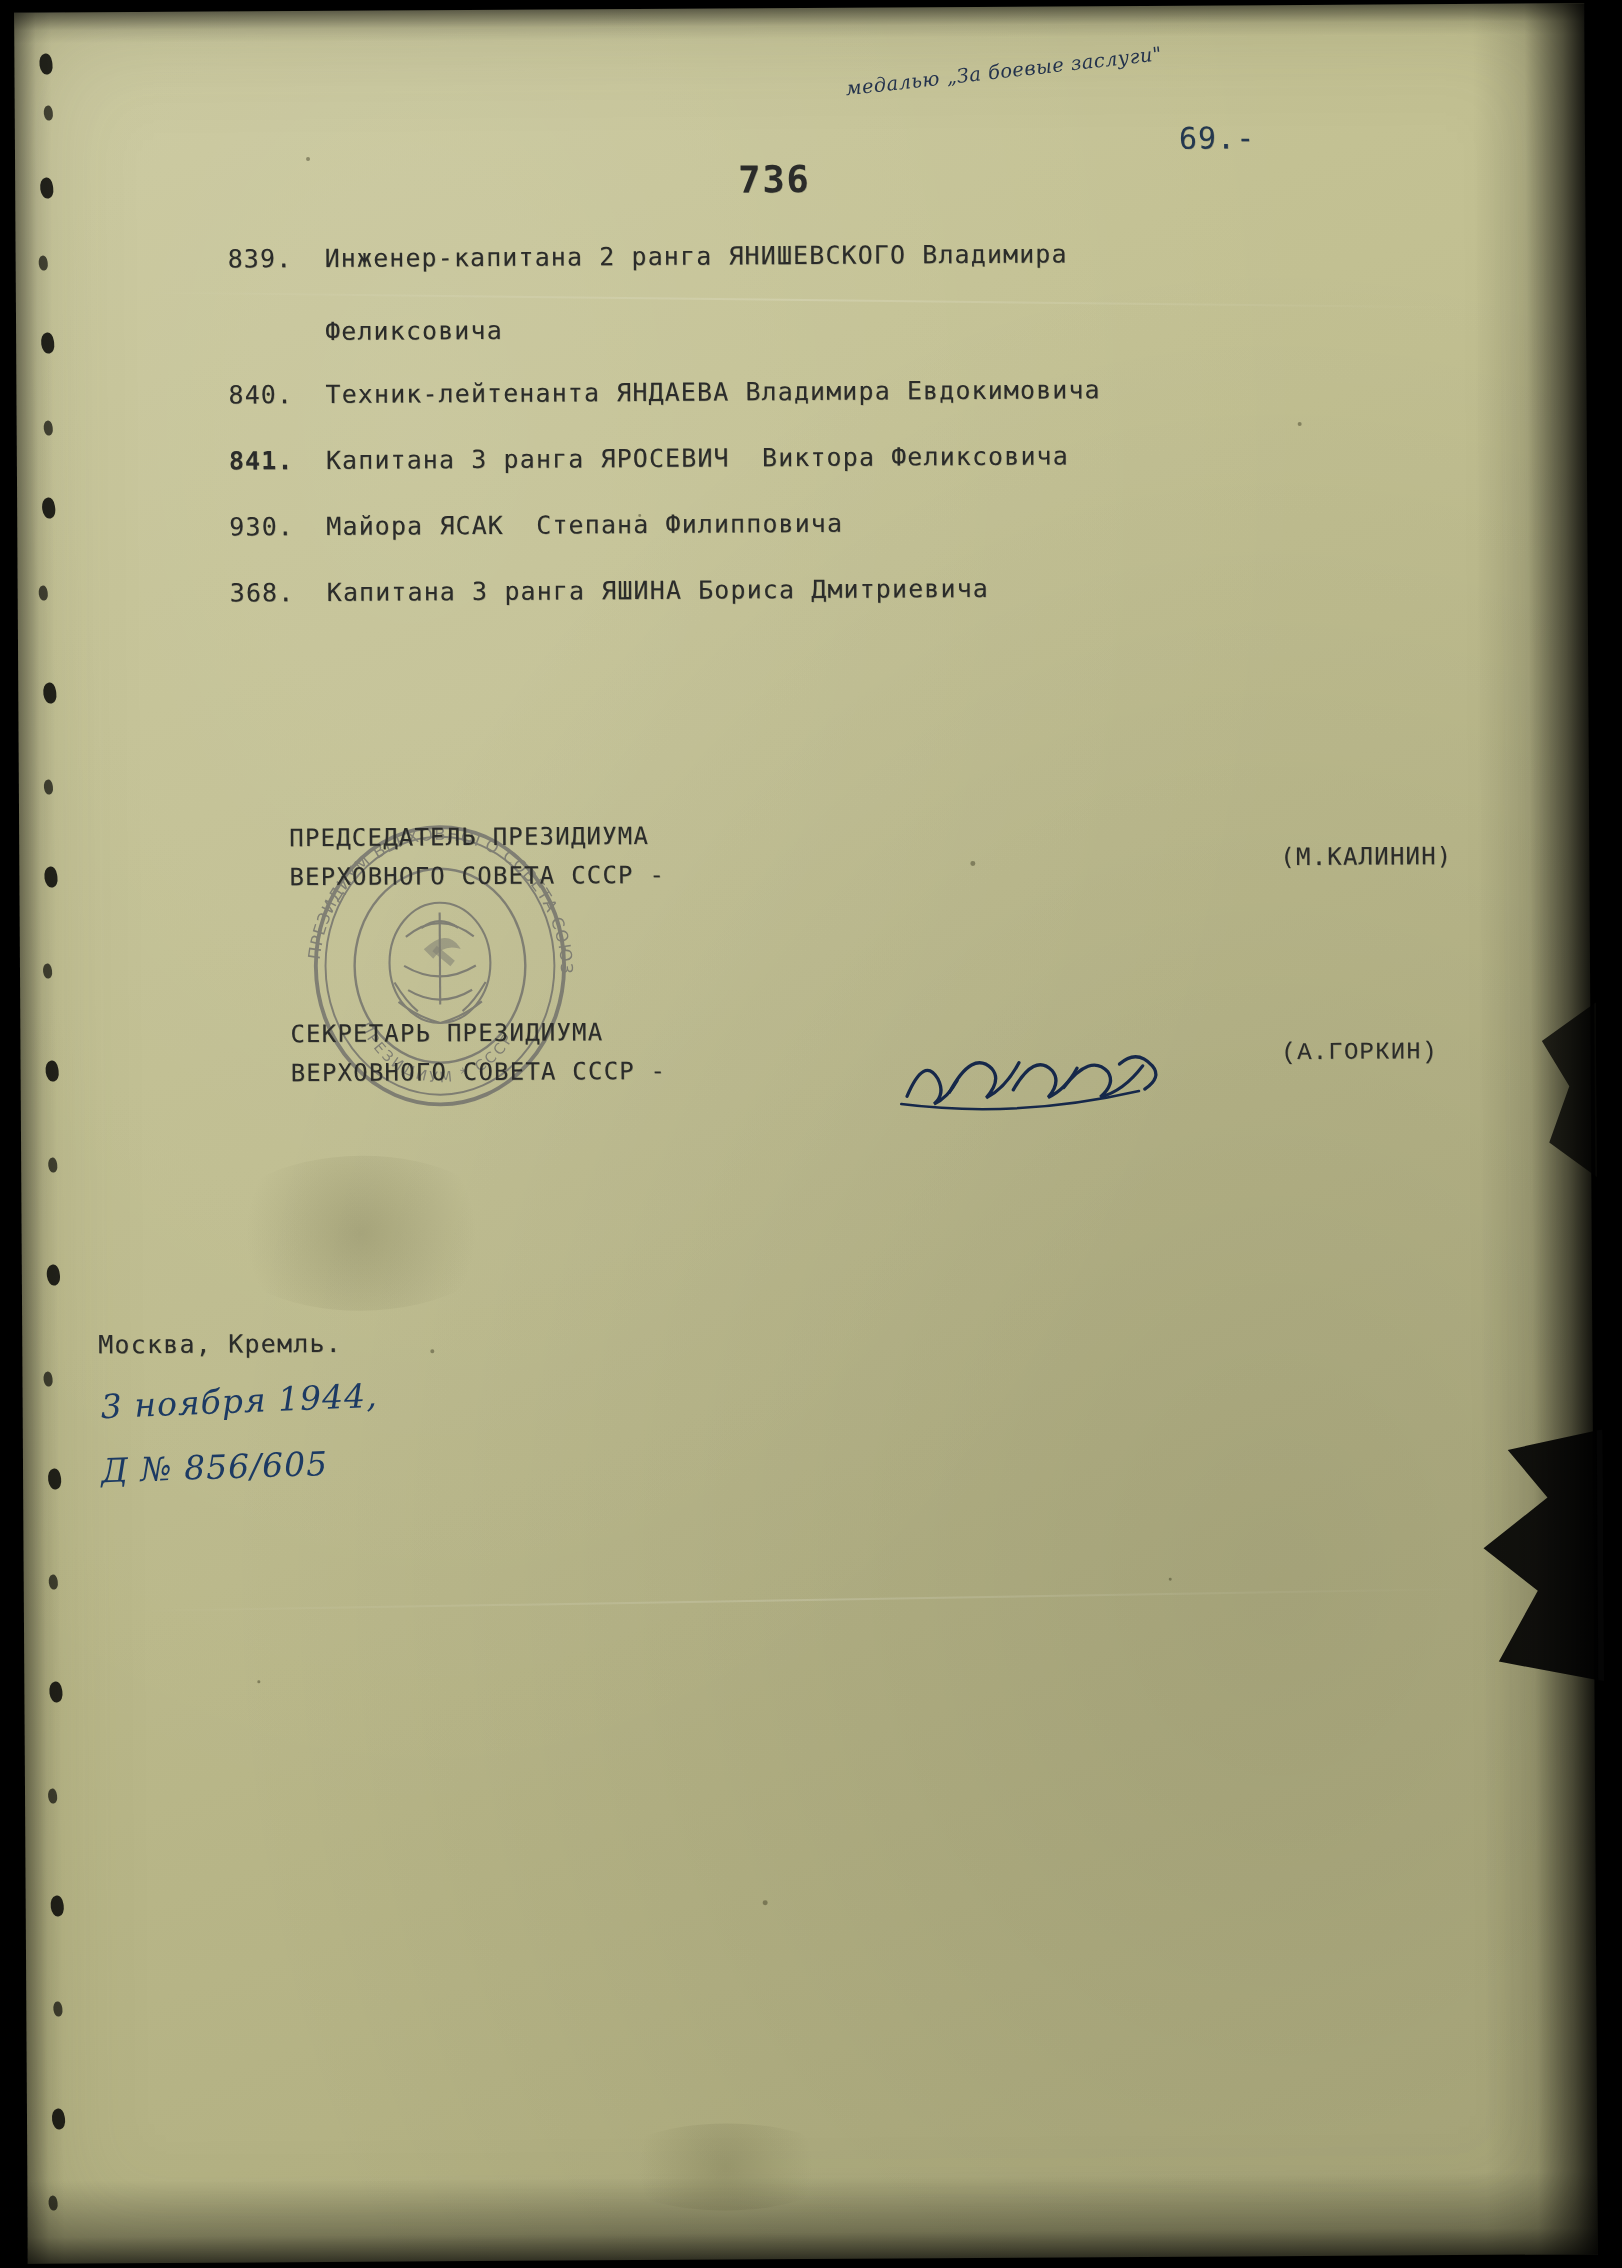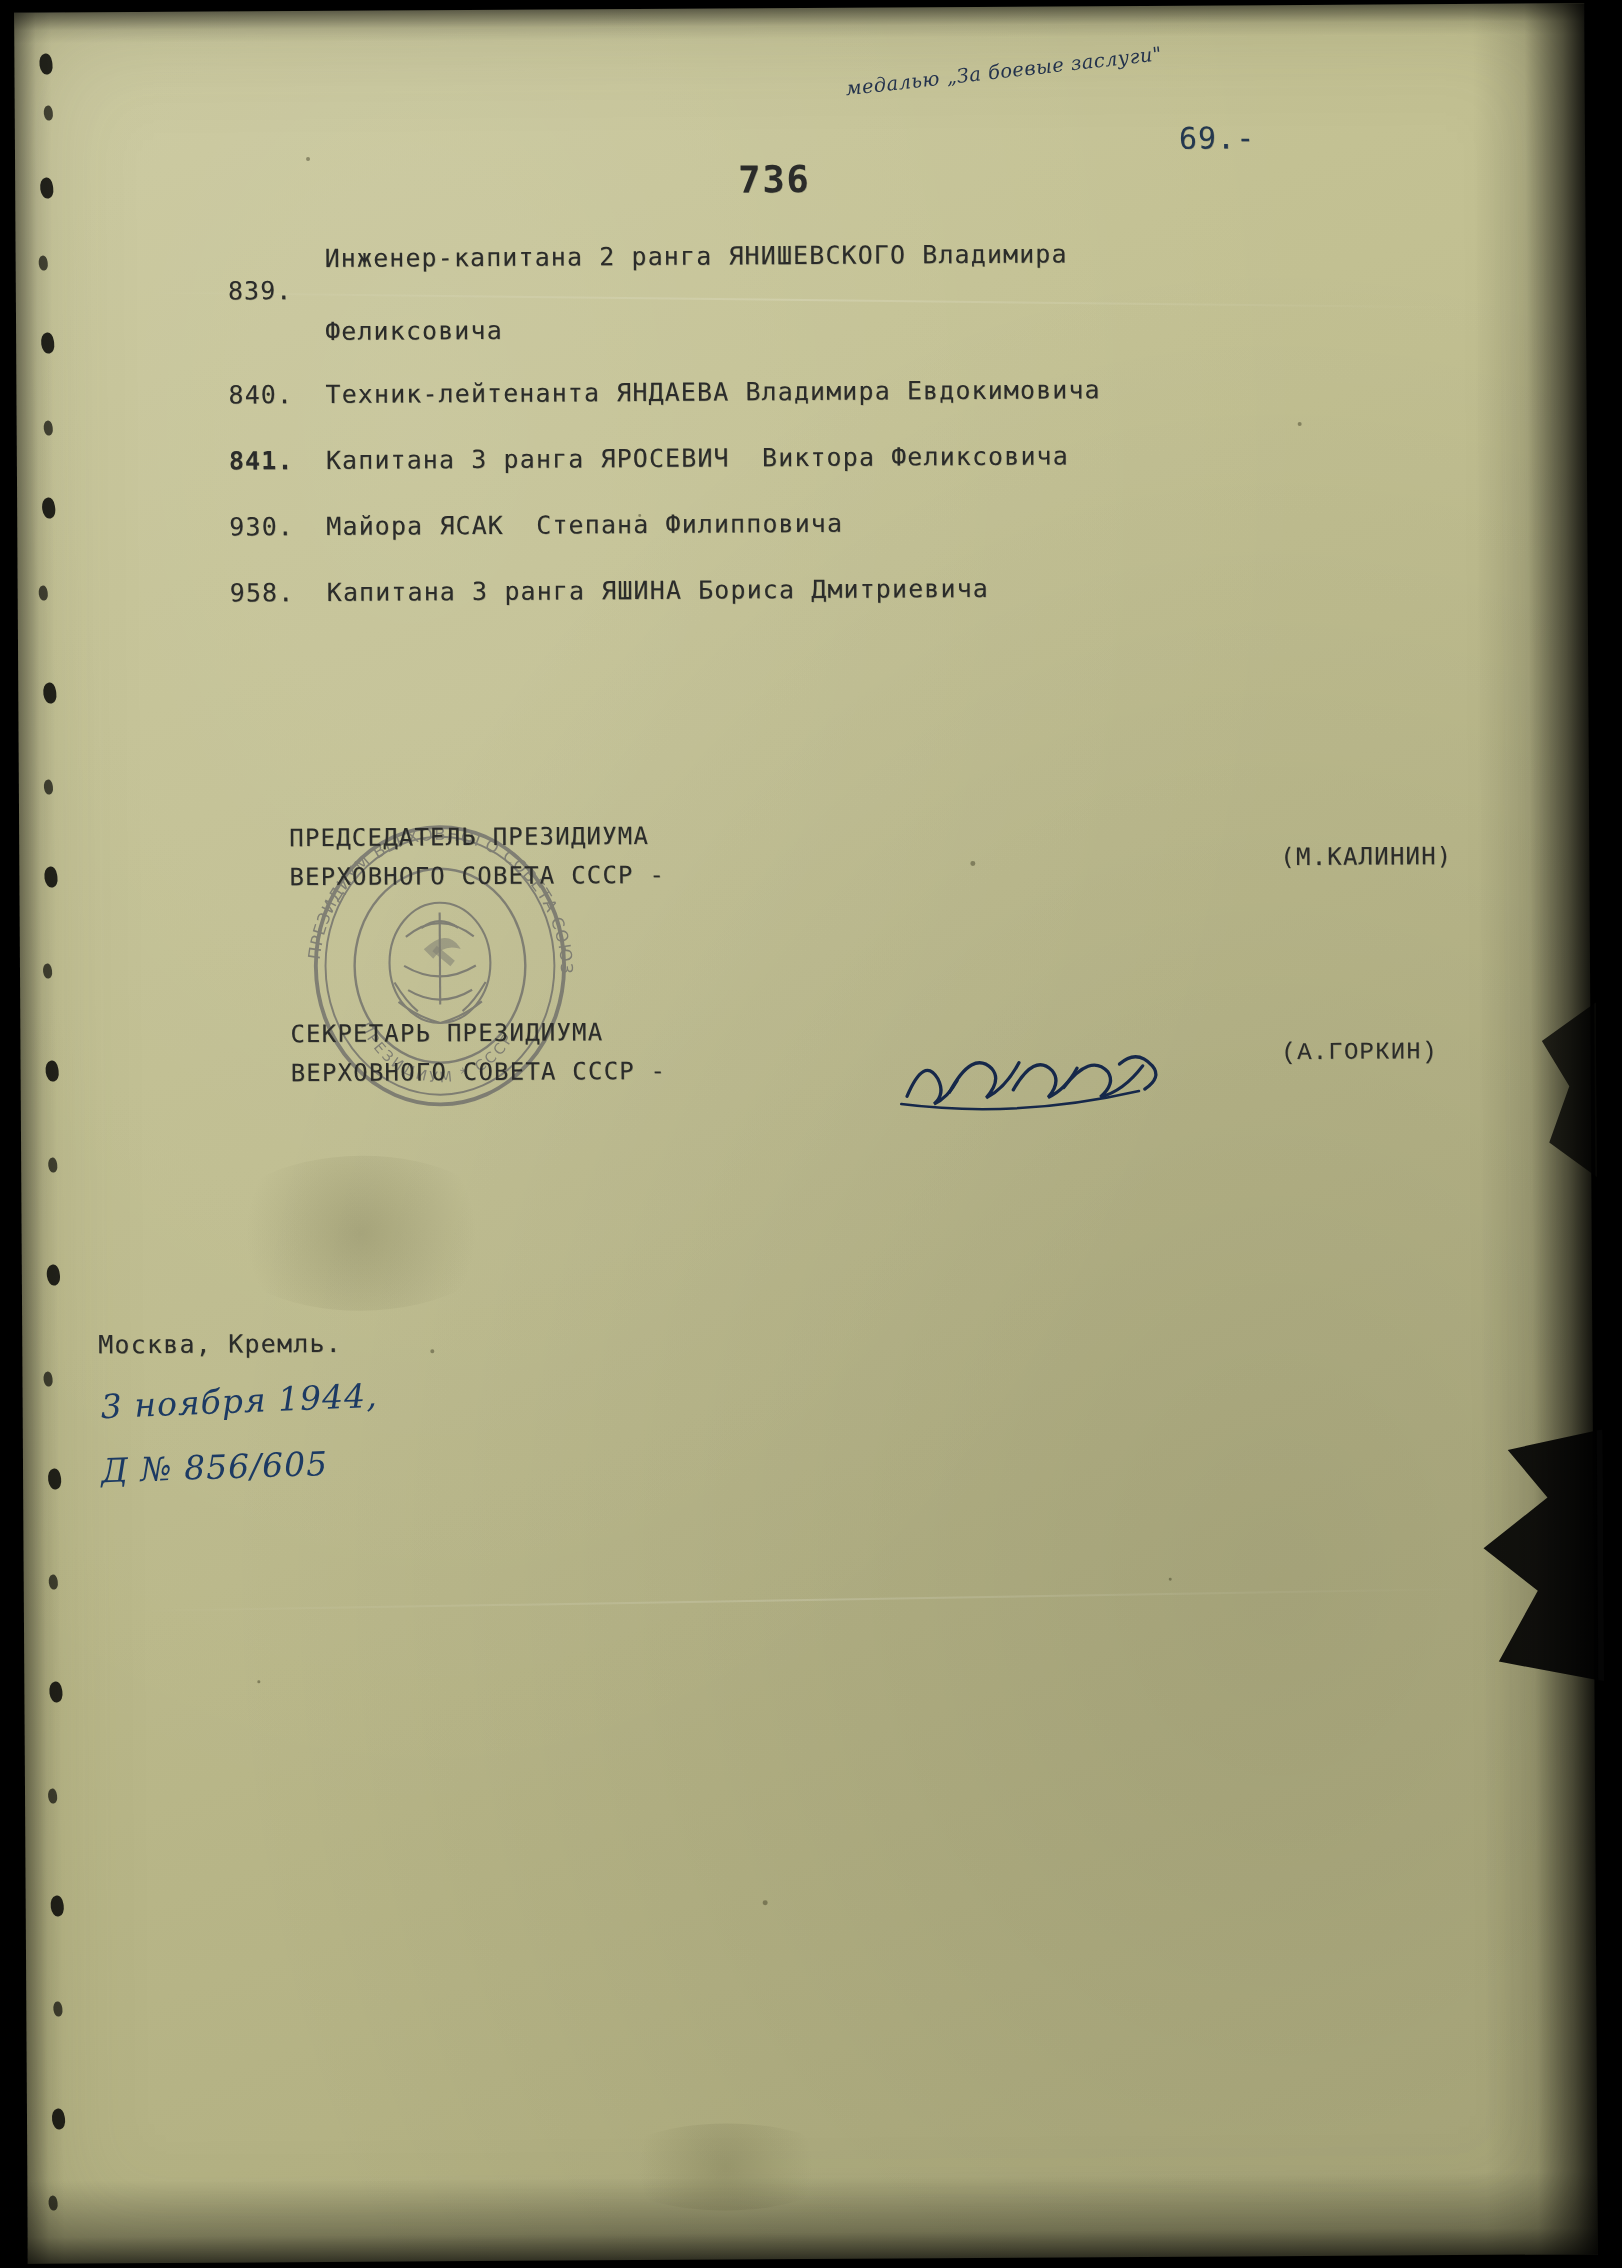--- a/index.html
+++ b/index.html
@@ -253,35 +253,35 @@
       <div class="crease" style="left:97px; top:1591px; width:1359px; height:1.9px; transform:rotate(-0.6deg);"></div>
     </div>
 
     <div class="hand hand-top" style="left:830px; top:53px;">медалью „За боевые заслуги"</div>
 
     <div class="typed page-no" style="left:723px; top:150px;">736</div>
 
     <div class="typed folio" style="left:1164px; top:115px;">69.-</div>
 
     <div>
-      <div class="typed listline" style="left:212px; top:233px;margin-top:32px;">839.</div>
+      <div class="typed listline" style="left:212px; top:233px;">839.</div>
       <div class="typed listline" style="left:309px; top:233px;">Инженер-капитана 2 ранга ЯНИШЕВСКОГО Владимира</div>
 
       <div class="typed listline" style="left:309px; top:306px;">Феликсовича</div>
 
       <div class="typed listline" style="left:212px; top:369px;text-align:center;">840.</div>
       <div class="typed listline" style="left:309px; top:369px;">Техник-лейтенанта ЯНДАЕВА Владимира Евдокимовича</div>
 
       <div class="typed listline" style="left:212px; top:435px;font-weight:bold;">841.</div>
       <div class="typed listline" style="left:309px; top:435px;">Капитана 3 ранга ЯРОСЕВИЧ  Виктора Феликсовича</div>
 
       <div class="typed listline" style="left:212px; top:501px;">930.</div>
       <div class="typed listline" style="left:309px; top:501px;">Майора ЯСАК  Степана Филипповича</div>
 
-      <div class="typed listline" style="left:212px; top:567px;">958.</div>
+      <div class="typed listline" style="left:212px; top:567px;">368.</div>
       <div class="typed listline" style="left:309px; top:567px;">Капитана 3 ранга ЯШИНА Бориса Дмитриевича</div>
     </div>
 
     <div class="stamp">
       <svg width="320" height="417" viewBox="0 0 330 430" xmlns="http://www.w3.org/2000/svg">
         <defs>
           <path id="arcOuter" d="M 40,225 A 125,140 0 1 1 290,225" fill="none"></path>
           <path id="arcInner" d="M 75,235 A 90,100 0 0 0 255,235" fill="none"></path>
         </defs>
         <ellipse cx="165" cy="215" rx="128" ry="143" fill="none" stroke="#4a4a58" stroke-width="4"></ellipse>

